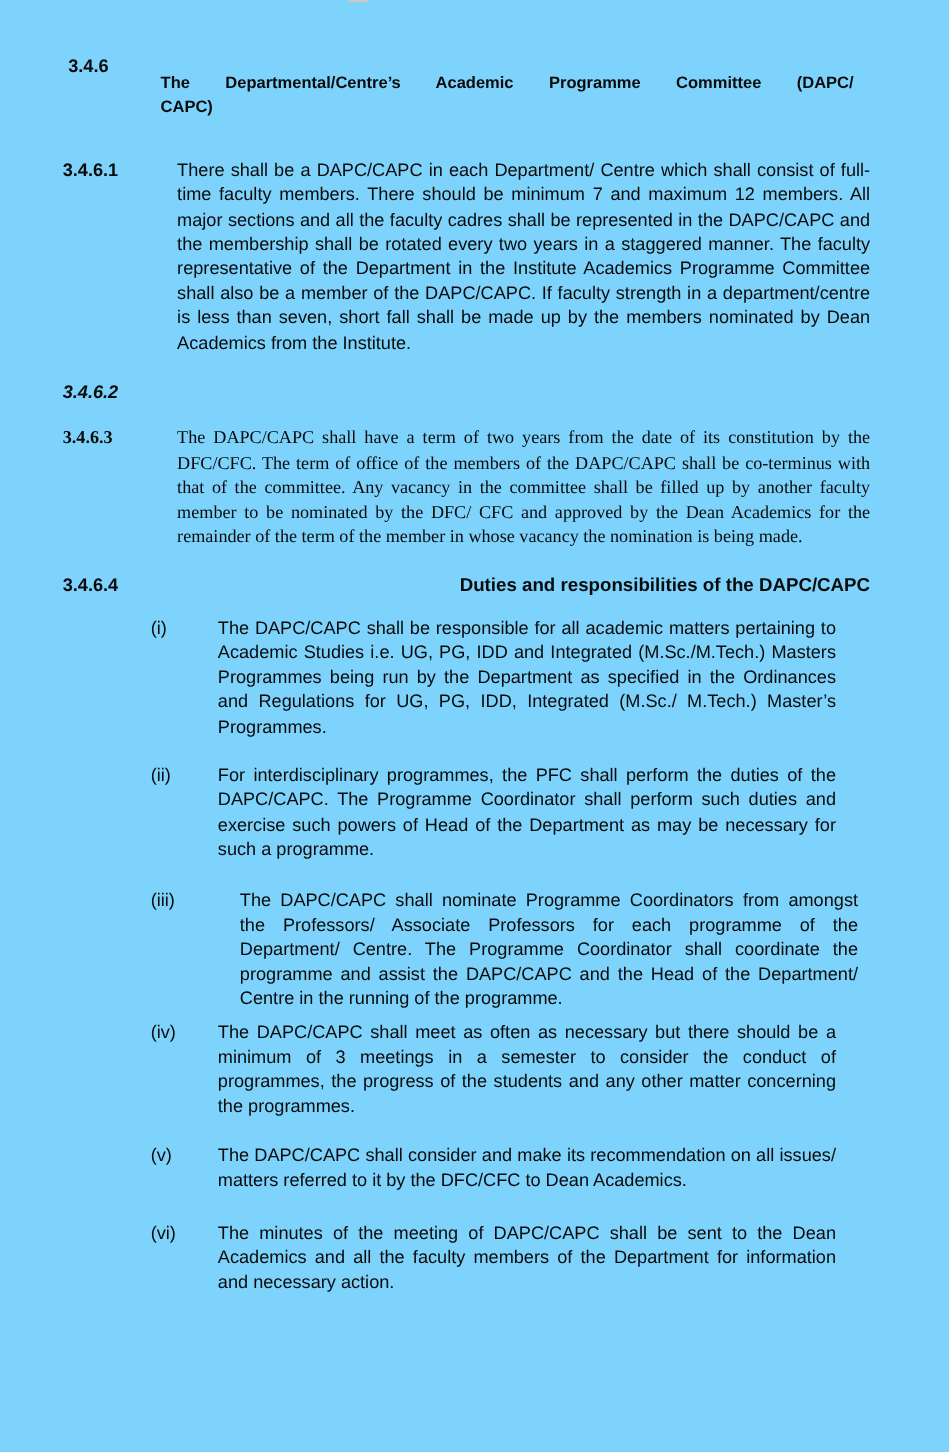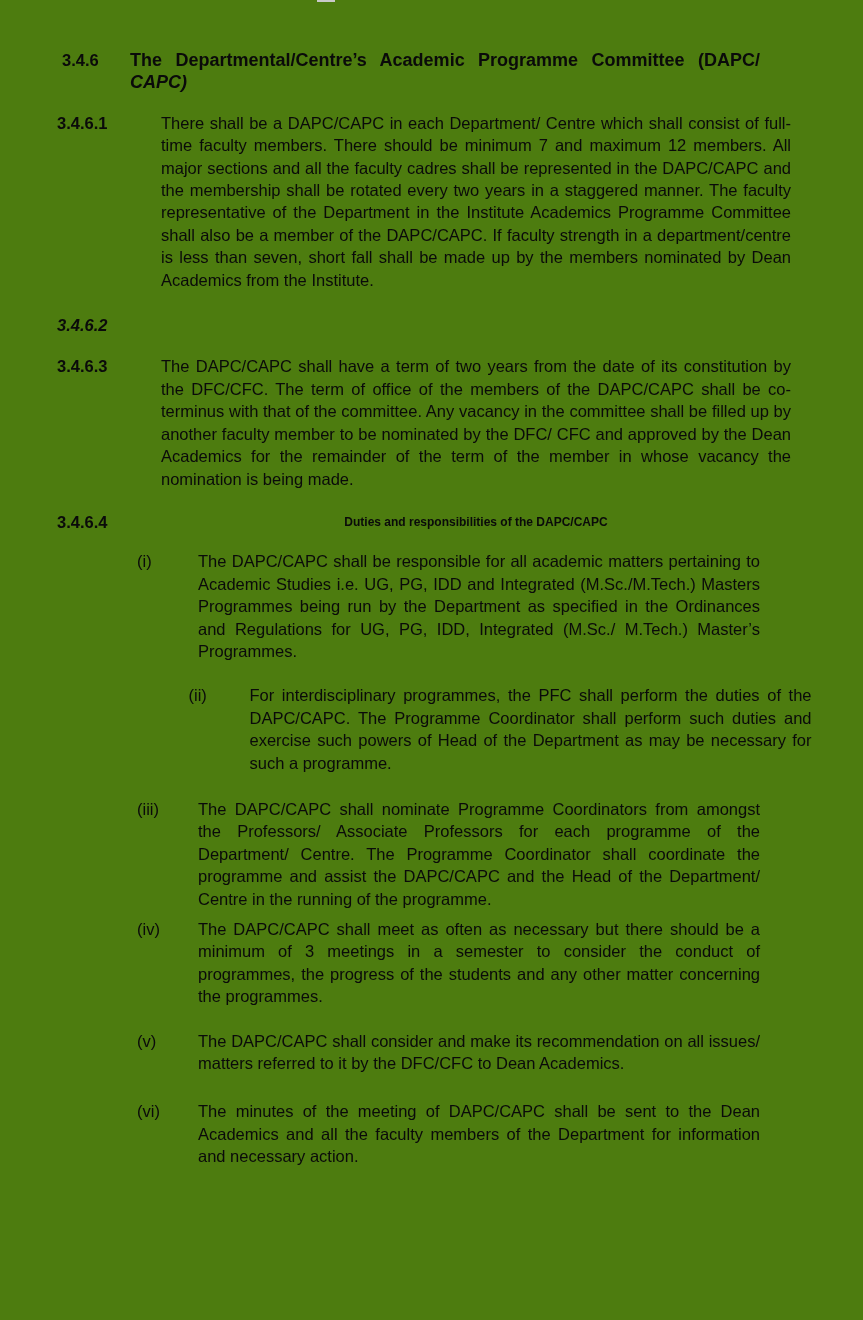--- a/index.html
+++ b/index.html
@@ -4,21 +4,21 @@
 <style>
   html, body {
     margin: 0;
     padding: 0;
     background: #ffffff;
   }
   .page {
     position: relative;
     width: 863px;
     height: 1320px;
-    background: #4d7c0f;
+    background: #7dd3fc;
     overflow: hidden;
     font-family: "Liberation Sans", sans-serif;
     color: #0a0a0a;
     font-size: 16.5px;
     line-height: 22.4px;
   }
   .scan-artifact {
     position: absolute;
     left: 317px;
     top: 0;
@@ -35,74 +35,73 @@
   }
   
   .h-row {
     margin-left: 62px;
   }
   .h-num {
     flex: 0 0 68px;
     font-weight: bold;
   }
   .h-title {
-    margin: 0;
+    margin: 16px;
     width: 630px;
-    font-size: 18px;
+    font-size: 15px;
     font-weight: bold;
     line-height: 22.4px;
     text-align: justify;
     text-align-last: justify;
   }
   .h-title .line2 {
     display: block;
     text-align: left;
-    font-style: italic;
   }
   
   .p-row {
     margin-left: 57px;
     gap: 31px;
   }
   .p-num {
     flex: 0 0 73px;
     font-weight: bold;
   }
   .p-text {
     margin: 0;
     width: 630px;
     text-align: justify;
   }
   .mt-p1 { margin-top: 18px; }
   .mt-p2 { margin-top: 23px; font-style: italic; }
-  .mt-p3 { margin-top: 19px; }
+  .mt-p3 { margin-top: 19px; font-family: Liberation Serif, serif; }
   .mt-duties { margin-top: 21px; }
   .duties-title {
     margin: 0;
     width: 630px;
-    font-size: 12px;
+    font-size: 17px;
     font-weight: bold;
     line-height: 22.4px;
-    text-align: center;
+    text-align: right;
   }
   
   .item-row {
     margin-left: 137px;
   }
   .item-marker {
     flex: 0 0 61px;
   }
   .item-text {
     margin: 0;
     width: 562px;
     text-align: justify;
   }
   .mt-i1 { margin-top: 17px; }
-  .mt-i2 { margin-top: 22px; justify-content: center; }
-  .mt-i3 { margin-top: 24px; }
+  .mt-i2 { margin-top: 22px; }
+  .mt-i3 { margin-top: 24px; gap: 20px; }
   .mt-i4 { margin-top: 8px; }
   .mt-i5 { margin-top: 22px; }
   .mt-i6 { margin-top: 26px; }
 </style>
 </head>
 <body>
 
 <div class="page">
   <div class="scan-artifact"></div>
 

